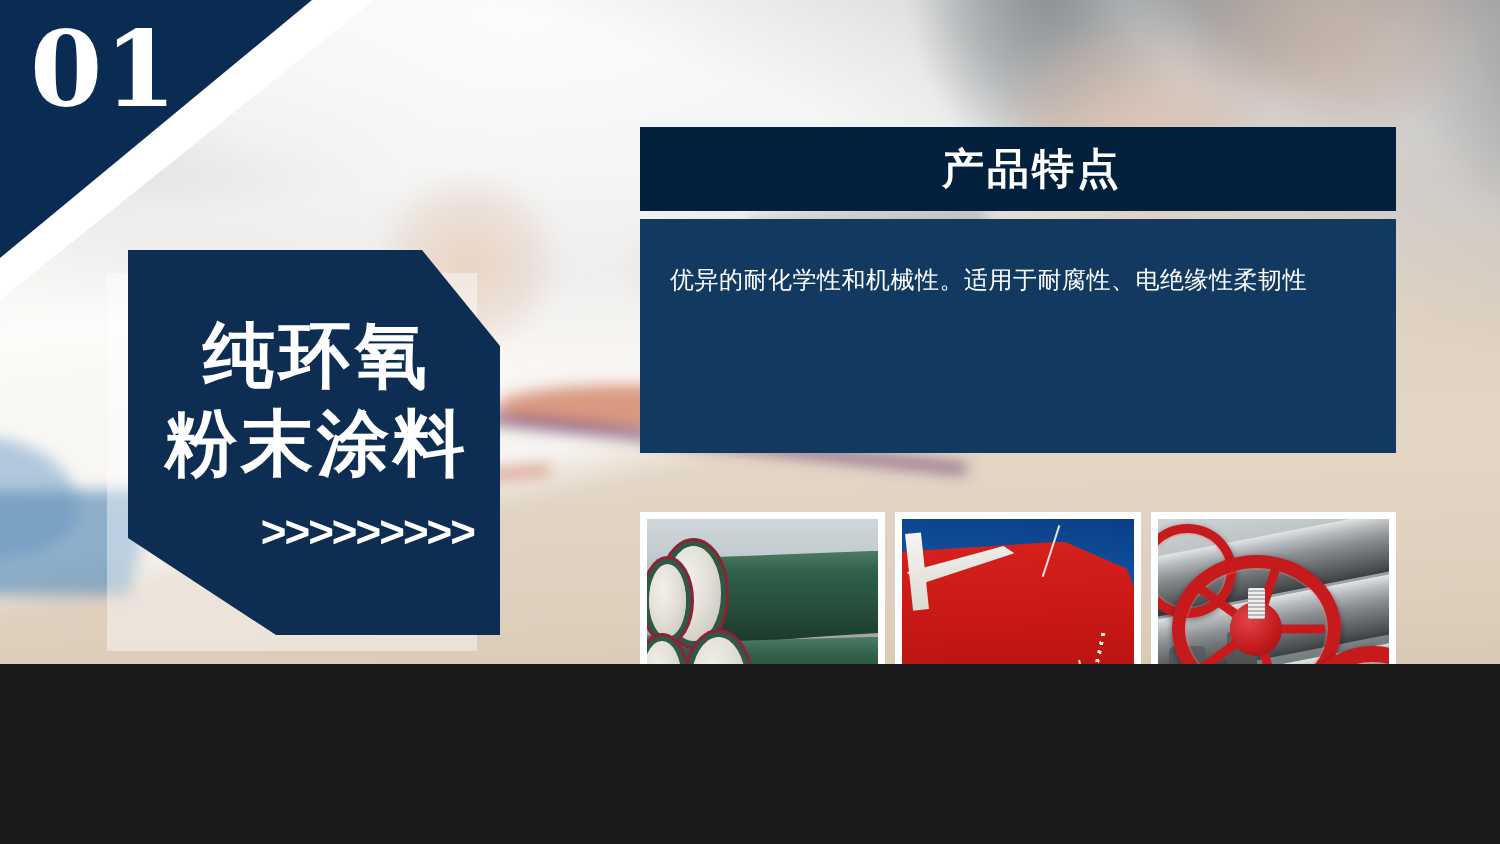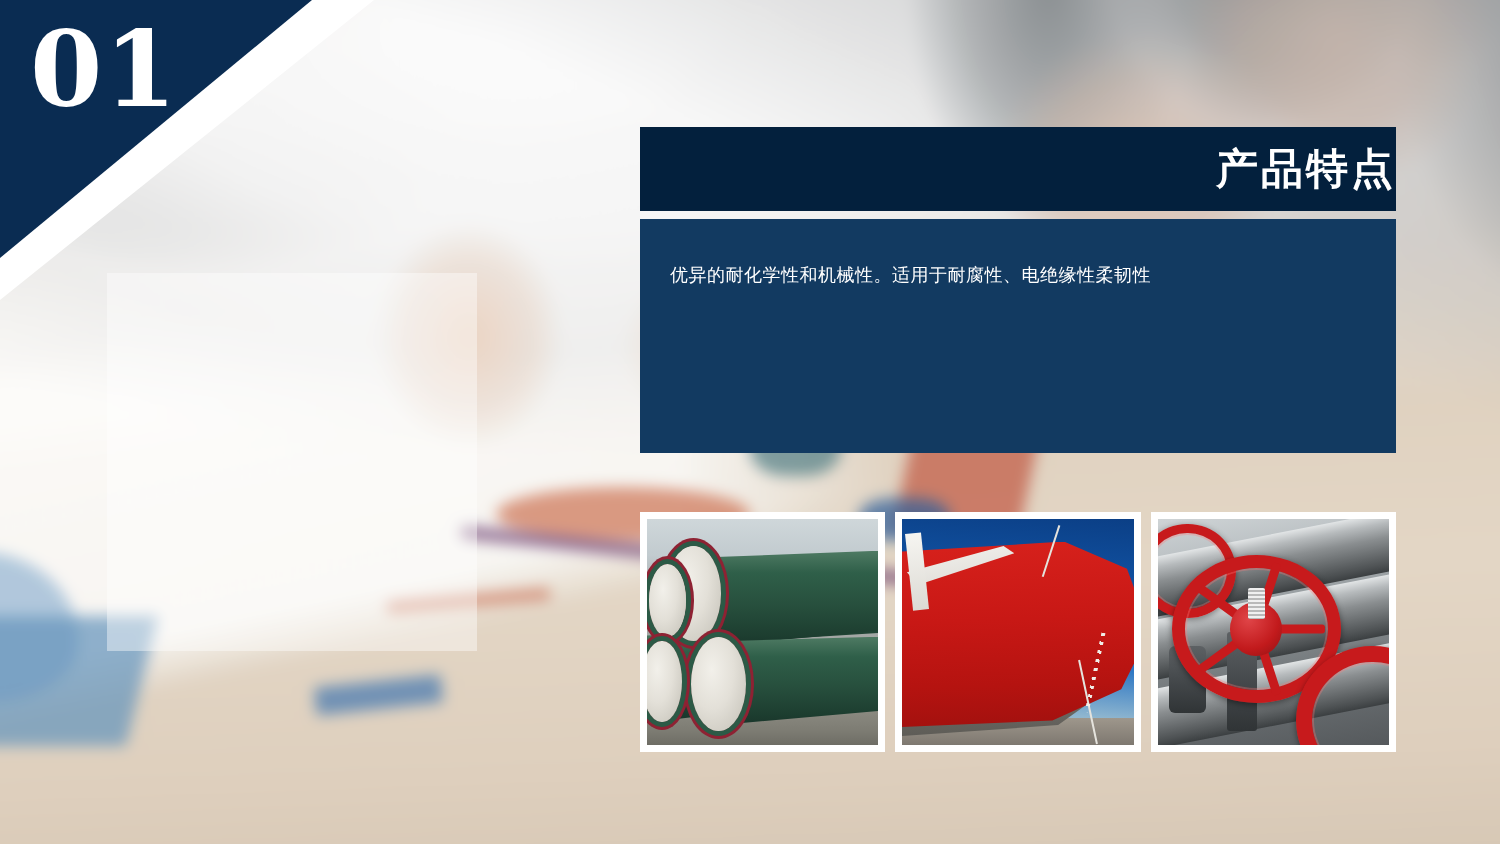--- a/index.html
+++ b/index.html
@@ -4,21 +4,21 @@
 <title>纯环氧粉末涂料</title>
 <style>
   html, body {
     margin: 0;
     padding: 0;
     background: #1a1a1a;
   }
   #slide {
     position: relative;
     width: 1500px;
-    height: 844px;
+    height: 664px;
     overflow: hidden;
     font-family: "Liberation Sans", "DejaVu Sans", sans-serif;
     background: #cdbfae;
   }
 
   
   .bg-photo {
     position: absolute;
     inset: 0;
     overflow: hidden;
@@ -170,38 +170,38 @@
     display: flex;
     flex-direction: column;
     gap: 8px;
     min-width: 0;
   }
   .panel-head {
     height: 84px;
     background: #03203d;
     display: flex;
     align-items: center;
-    justify-content: flex-end;
+    justify-content: center;
     padding-left: 28px;
   }
   .panel-head-text {
     color: #ffffff;
     font-size: 42px;
     font-weight: 700;
     letter-spacing: 3px;
   }
   .panel-body {
     flex: 1 1 auto;
     background: #123a61;
     box-sizing: border-box;
     padding: 40px 28px 20px 30px;
   }
   .panel-body-text {
     color: #ffffff;
-    font-size: 18px;
+    font-size: 24px;
     line-height: 1.78;
     letter-spacing: 0.5px;
   }
 
   
   .photo-strip {
     position: absolute;
     left: 640px; top: 512px;
     width: 756px; height: 240px;
     display: flex;
@@ -360,20 +360,25 @@
       <div class="bg-layer bg-skin"></div>
       <div class="bg-layer bg-chair"></div>
     </div>
   </div>
 
   <div class="corner-white"></div>
   <div class="corner-navy"></div>
   <div class="slide-number">01</div>
 
   <div class="title-shadow"></div>
+  <div class="title-badge">
+    <div class="title-line">纯环氧</div>
+    <div class="title-line">粉末涂料</div>
+    <div class="title-chevrons">&gt;&gt;&gt;&gt;&gt;&gt;&gt;&gt;&gt;</div>
+  </div>
 
   <div class="panels">
 
     <div class="panel">
       <div class="panel-head">
         <div class="panel-head-text">产品特点</div>
       </div>
       <div class="panel-body">
         <div class="panel-body-text">优异的耐化学性和机械性。适用于耐腐性、电绝缘性柔韧性</div>
       </div>

